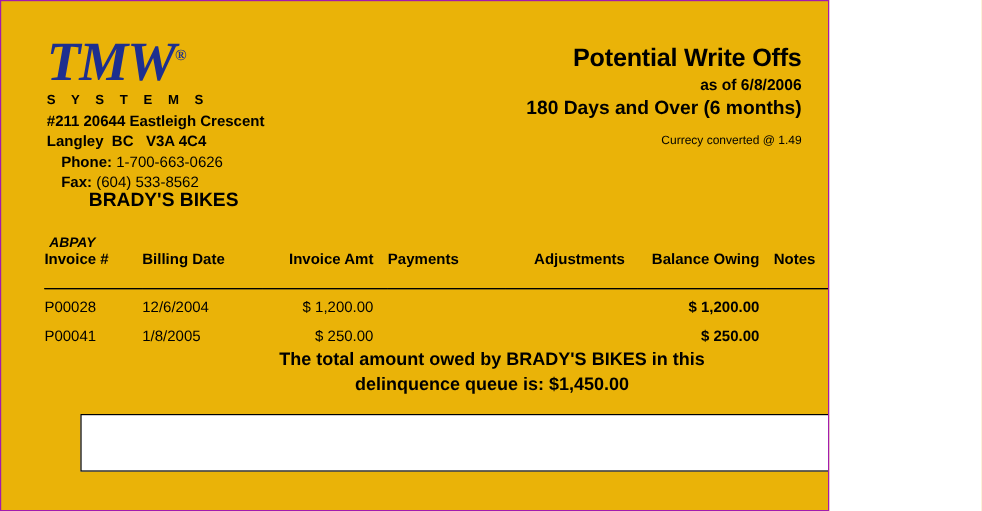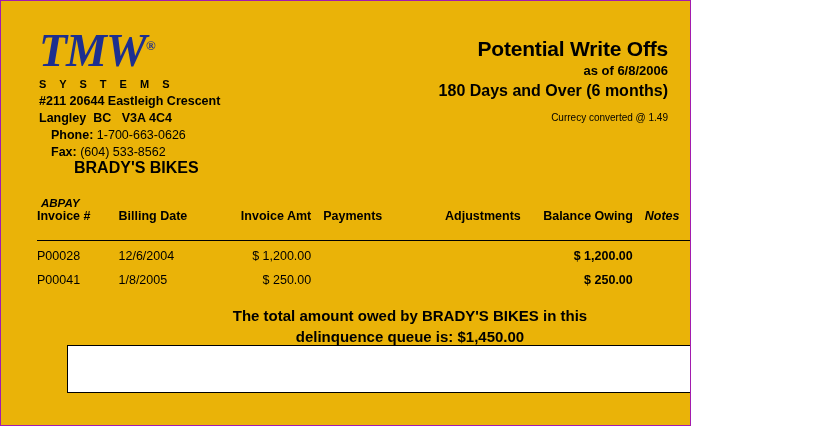--- a/index.html
+++ b/index.html
@@ -145,29 +145,29 @@
     padding: 8px 0 2px 0;
     font-size: 12.5px;
     white-space: nowrap;
   }
   .c-invoice { text-align: left;  width: 86px; }
   .c-billing { text-align: left; width: 96px; padding-right: 8px !important; }
   .c-amt     { text-align: right; width: 96px; padding-right: 12px !important; }
   .c-pay     { text-align: left; width: 92px; padding-right: 10px !important; }
   .c-adj     { text-align: right; width: 104px; padding-right: 10px !important; }
   .c-bal     { text-align: right; width: 104px; padding-right: 6px !important; }
-  .c-notes   { text-align: left;  width: 86px; padding-left: 6px !important; font-style: italic; }
+  .c-notes   { text-align: left;  width: 86px; padding-left: 6px !important; }
   .c-aging   { text-align: right; width: 70px; }
   td.bold { font-weight: bold; }
 
   
   .total-text {
     position: absolute;
     left: 0;
-    top: 304px;
+    top: 288px;
     width: 818px;
     text-align: center;
     font-size: 15px;
     font-weight: bold;
     line-height: 21px;
   }
 
   
   .notes-box {
     position: absolute;

